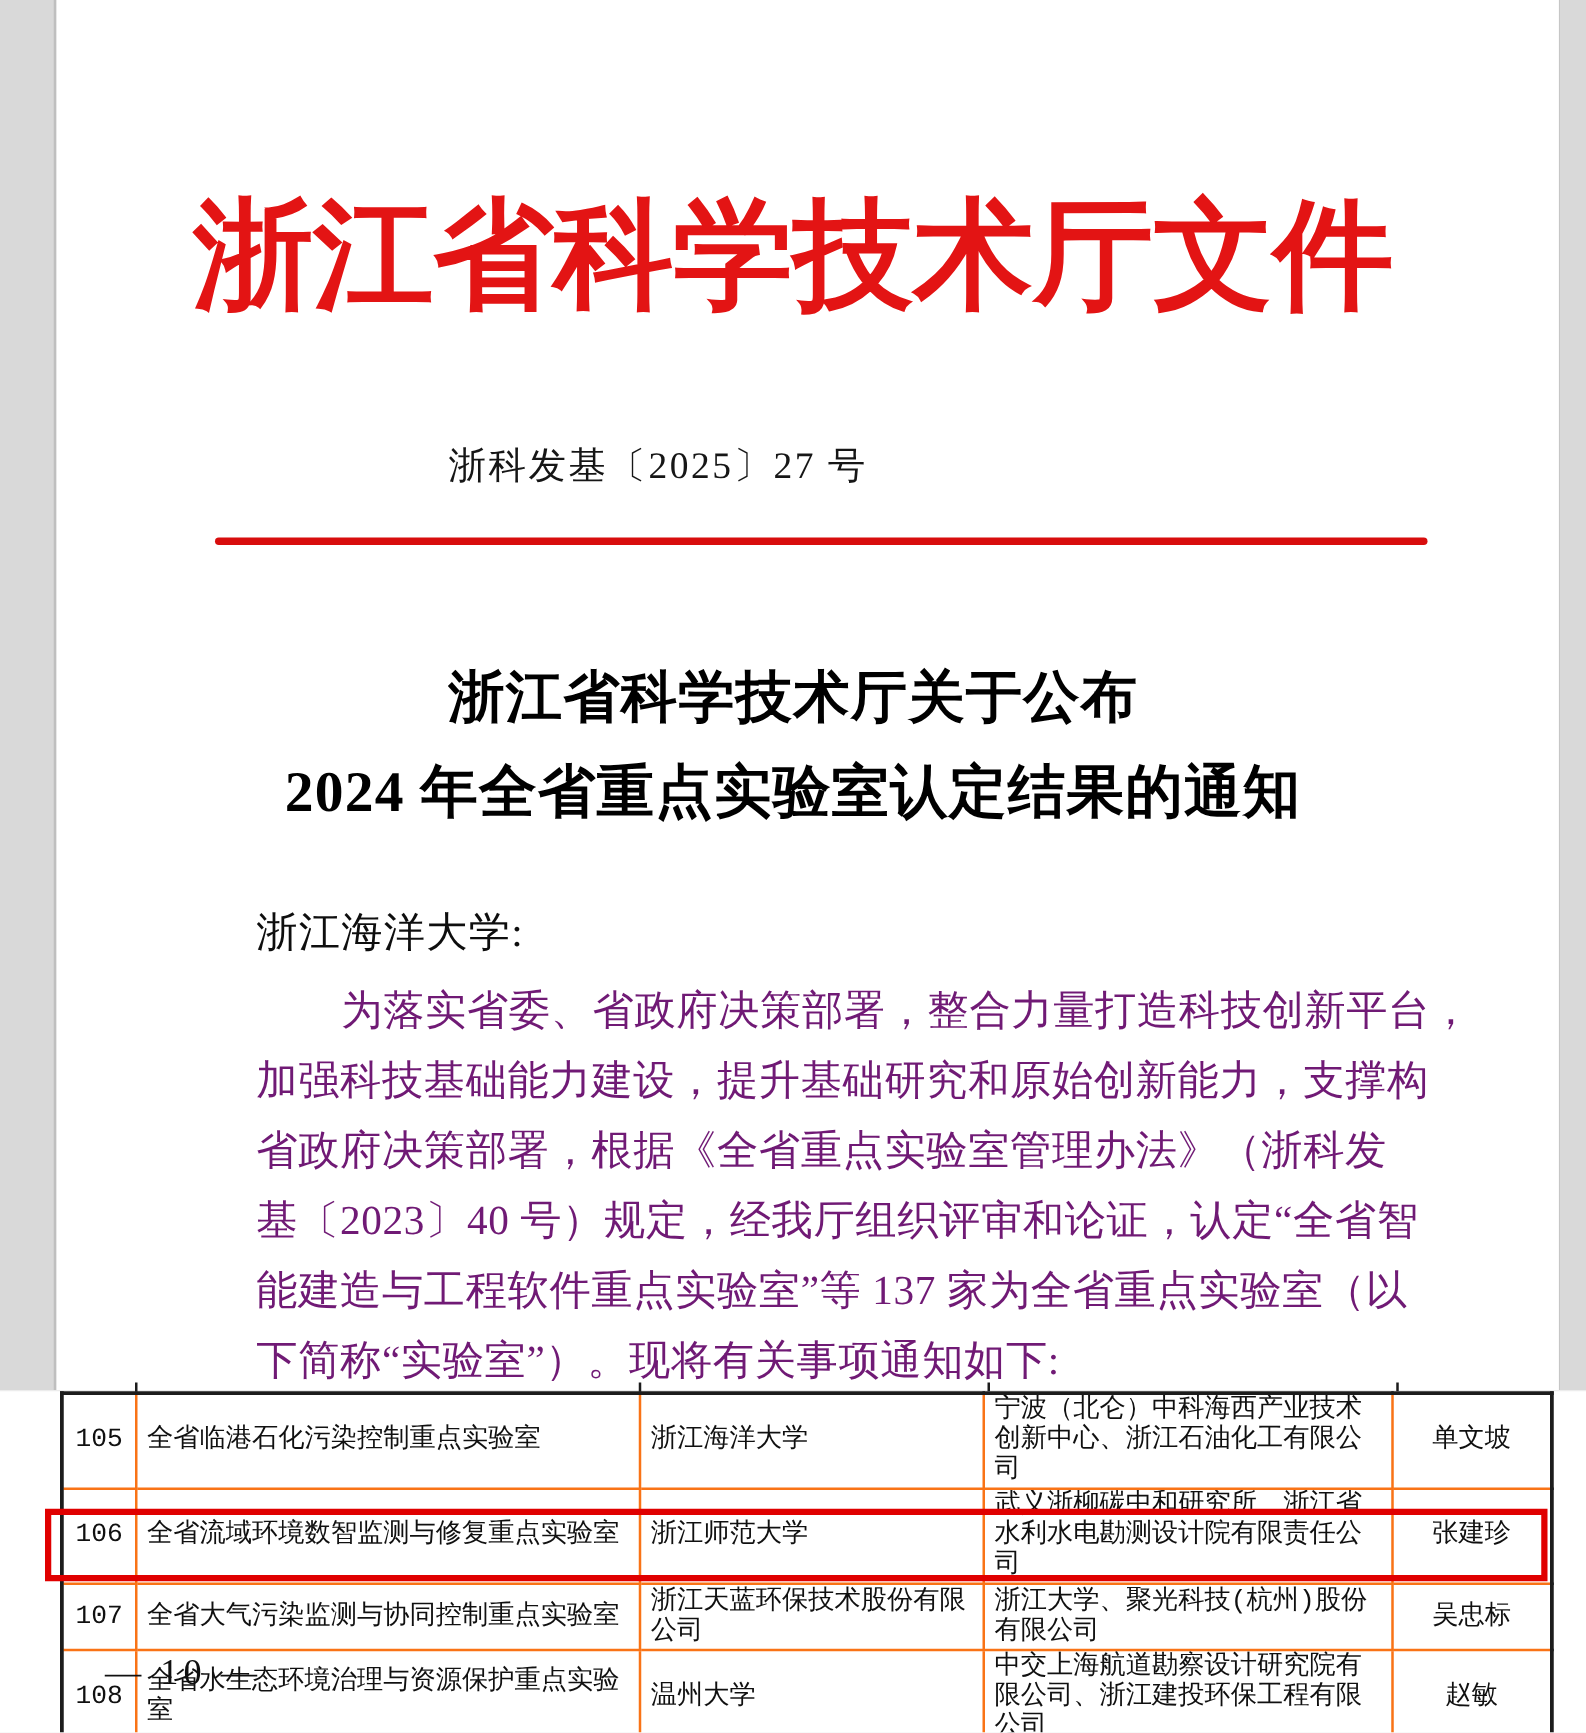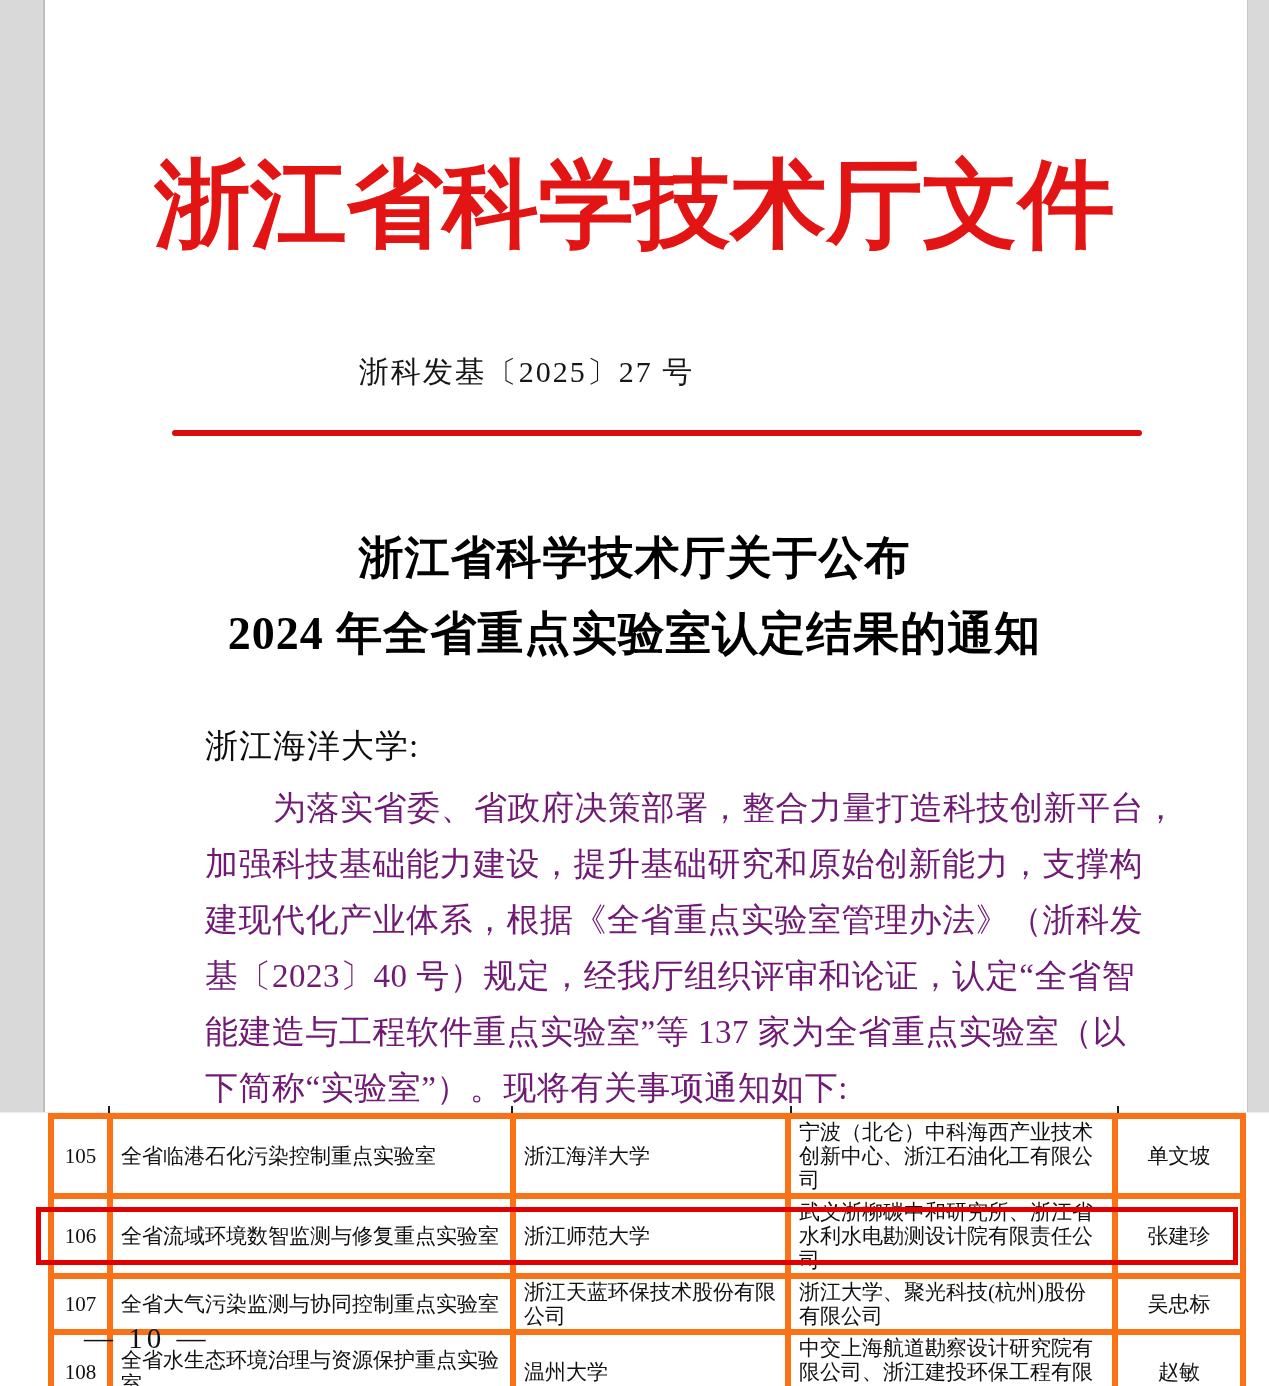--- a/index.html
+++ b/index.html
@@ -101,25 +101,26 @@
   table.labs {
     position: absolute;
     left: 48px; top: 1113px;
     width: 1181px;
     border-collapse: collapse;
     table-layout: fixed;
     font-size: 21px;
     color: #101010;
   }
   table.labs td {
-    border: 6px solid #f97316;
+    border: 2px solid #f97316;
     padding: 1px 8px;
     line-height: 24px;
     vertical-align: middle;
     overflow: hidden;
+    font-family: Liberation Mono, monospace;
   }
   table.labs { border: 3px solid #1c1c1c; }
   td.c-no   { text-align: center; width: 59px; }
   td.c-lab  { width: 403px; padding-left: 14px; }
   td.c-host { width: 275px; padding-left: 14px; }
   td.c-part { width: 327px; padding-left: 10px; }
   td.c-dir  { text-align: center; width: 128px; }
   tr.r105 { height: 51px; }
   tr.r106 { height: 47px; }
   tr.r107 { height: 53px; }
@@ -168,21 +169,21 @@
 
   <div class="red-line"></div>
 
   <div class="notice-title line1">浙江省科学技术厅关于公布</div>
   <div class="notice-title line2">2024 年全省重点实验室认定结果的通知</div>
 
   <div class="salutation">浙江海洋大学:</div>
 
   <div class="body-line l1 indent">为落实省委、省政府决策部署，整合力量打造科技创新平台，</div>
   <div class="body-line l2">加强科技基础能力建设，提升基础研究和原始创新能力，支撑构</div>
-  <div class="body-line l3">建现代化产业体系，根据《全省重点实验室管理办法》（浙科发</div>
+  <div class="body-line l3">省政府决策部署，根据《全省重点实验室管理办法》（浙科发</div>
   <div class="body-line l4">基〔2023〕40 号）规定，经我厅组织评审和论证，认定“全省智</div>
   <div class="body-line l5">能建造与工程软件重点实验室”等 137 家为全省重点实验室（以</div>
   <div class="body-line l6">下简称“实验室”）。现将有关事项通知如下:</div>
 
   <div class="col-stub stub1"></div>
   <div class="col-stub stub2"></div>
   <div class="col-stub stub3"></div>
   <div class="col-stub stub4"></div>
 
   <table class="labs">

